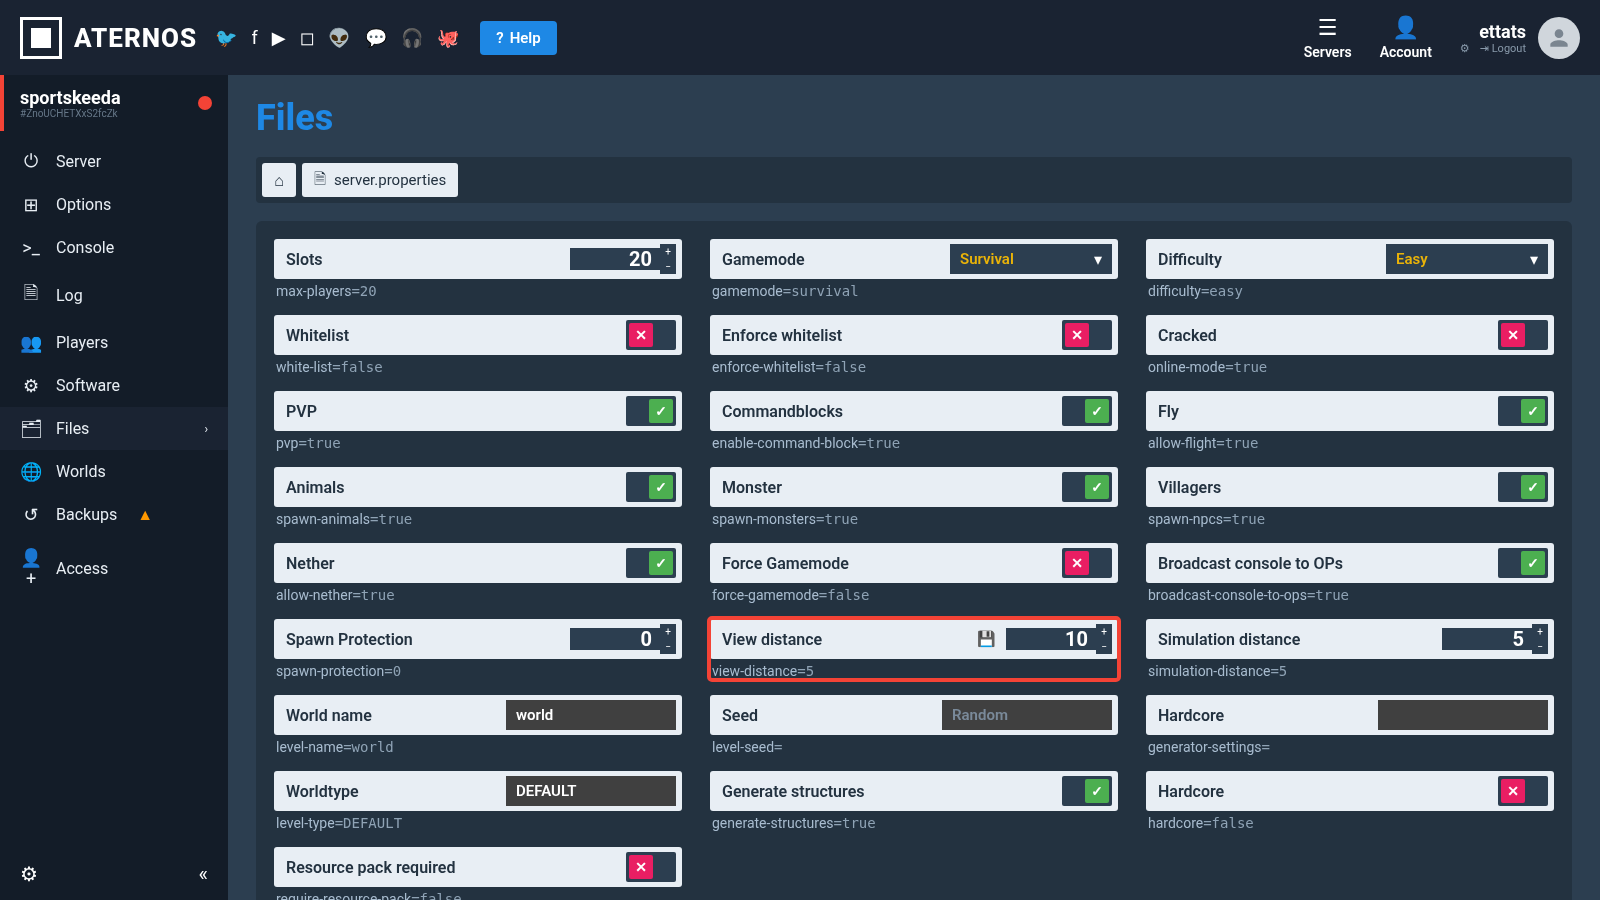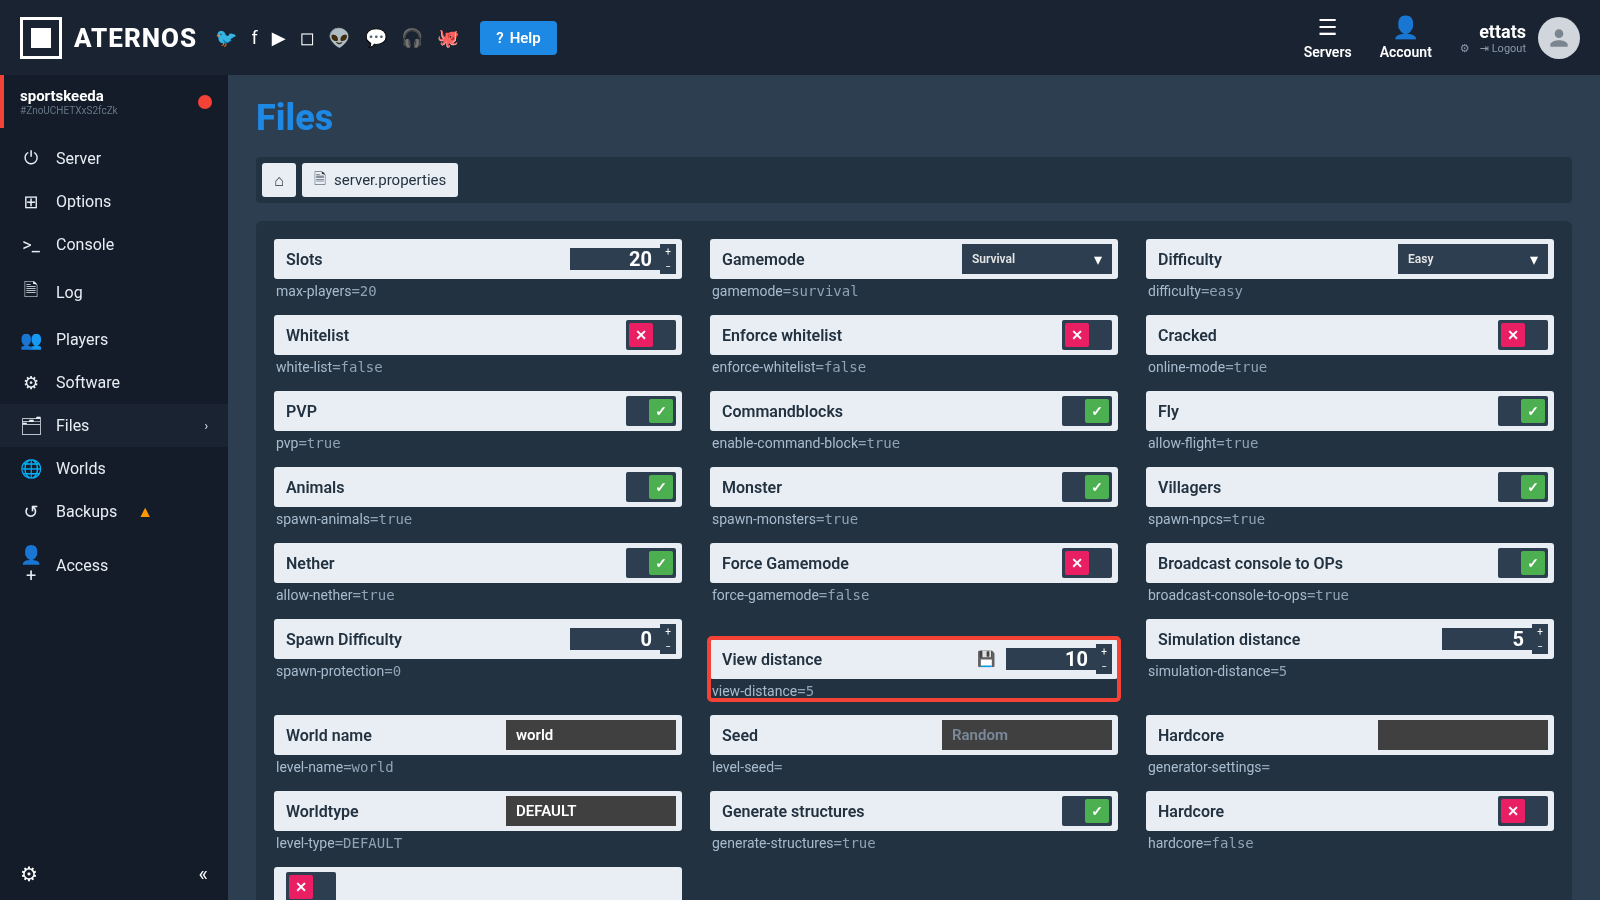--- a/index.html
+++ b/index.html
@@ -18,51 +18,51 @@
 .top-nav-item .label { font-size:14px; font-weight:600; }
 .user-block { display:flex; align-items:center; gap:12px; }
 .user-info { text-align:right; }
 .user-name { font-size:18px; font-weight:700; }
 .user-meta { font-size:11px; color:#8899aa; display:flex; gap:10px; justify-content:flex-end; }
 .avatar { width:42px; height:42px; border-radius:50%; background:#d0d6dc; display:flex; align-items:center; justify-content:center; }
 .avatar svg { width:26px; height:26px; fill:#7a8590; }
 .main { display:flex; height:calc(100% - 75px); }
 .sidebar { width:228px; background:#131c28; display:flex; flex-direction:column; }
 .server-badge { padding:12px 16px; border-left:4px solid #f44336; display:flex; align-items:center; justify-content:space-between; }
-.server-badge-text .name { font-size:15px; font-weight:700; }
+.server-badge-text .name { font-size:18px; font-weight:700; }
 .server-badge-text .id { font-size:10px; color:#667788; }
 .rec-dot { width:14px; height:14px; border-radius:50%; background:#f44336; }
 .nav { flex:1; padding-top:8px; }
 .nav-item { display:flex; align-items:center; gap:14px; padding:11px 20px; cursor:pointer; font-size:16px; color:#e8eef4; }
 .nav-item.active { background:#1a2332; }
 .nav-item .icon { width:22px; text-align:center; font-size:18px; }
 .nav-item .arrow { margin-left:auto; font-size:12px; }
 .warn { color:#ff9800; margin-left:6px; }
 .sidebar-footer { padding:14px 20px; display:flex; justify-content:space-between; align-items:center; }
 .content { flex:1; background:#2c3e50; overflow-y:auto; padding:22px 28px; position:relative; }
 .content::-webkit-scrollbar { width:12px; }
 .content::-webkit-scrollbar-track { background:#1a2332; }
 .content::-webkit-scrollbar-thumb { background:#4a5a6a; }
 .page-title { font-size:36px; font-weight:800; color:#1e88e5; margin-bottom:18px; }
 .breadcrumb { background:#233240; border-radius:4px; padding:6px; display:flex; gap:6px; margin-bottom:18px; }
 .bc-home { width:34px; height:34px; background:#e8eef4; border-radius:3px; display:flex; align-items:center; justify-content:center; cursor:pointer; color:#233240; }
 .bc-file { height:34px; background:#e8eef4; border-radius:3px; display:flex; align-items:center; padding:0 12px; gap:8px; color:#233240; font-size:15px; cursor:pointer; }
 .settings-panel { background:#233240; border-radius:6px; padding:18px; }
 .settings-grid { display:grid; grid-template-columns:repeat(3,1fr); gap:16px 28px; }
 .setting { }
-.setting.highlight { outline:4px solid #f44336; outline-offset:-1px; border-radius:2px;margin-top:20px; }
+.setting.highlight { outline:4px solid #f44336; outline-offset:-1px; border-radius:2px; }
 .setting-row { background:#e8eef4; border-radius:3px; height:40px; display:flex; align-items:center; padding:0 6px 0 12px; }
 .setting-label { color:#233240; font-size:16px; font-weight:600; flex:1; }
 .setting-meta { font-family:monospace; font-size:14px; color:#8fa3b5; padding:4px 2px 0; }
 .setting-meta .k { color:#a8bccf; }
 .num-input { background:#2c3e50; color:#fff; height:22px; width:90px; text-align:right; padding:0 8px; border:none; font-size:20px; font-weight:700; }
 .spinner { display:flex; flex-direction:column; }
 .spinner button { width:16px; height:15px; background:#2c3e50; border:none; color:#fff; font-size:10px; cursor:pointer; display:flex; align-items:center; justify-content:center; }
 .spinner button:first-child { margin-bottom:0px; }
-.select { background:#2c3e50; color:#e5e5e5; height:30px; width:150px; border:none; padding:0 10px; font-size:12px; font-weight:600; cursor:pointer; appearance:none; position:relative; }
+.select { background:#2c3e50; color:#eab308; height:30px; width:162px; border:none; padding:0 10px; font-size:15px; font-weight:600; cursor:pointer; appearance:none; position:relative; }
 .select-wrap { position:relative; }
 .select-wrap::after { content:"▾"; position:absolute; right:10px; top:50%; transform:translateY(-50%); color:#fff; pointer-events:none; }
 .toggle { width:50px; height:30px; background:#2c3e50; border-radius:2px; display:flex; align-items:center; padding:3px; cursor:pointer; }
 .toggle-knob { width:24px; height:24px; border-radius:2px; display:flex; align-items:center; justify-content:center; font-size:14px; font-weight:900; color:#fff; }
 .toggle.on { justify-content:flex-end; }
 .toggle.on .toggle-knob { background:#4caf50; }
 .toggle.off { justify-content:flex-start; }
 .toggle.off .toggle-knob { background:#e91e63; }
 .text-input { background:#404040; color:#fff; height:30px; width:170px; border:none; padding:0 10px; font-size:15px; font-weight:600; }
 .text-input::placeholder { color:#7a8a9a; }
@@ -318,21 +318,21 @@
             <div class="setting-row">
               <span class="setting-label">Broadcast console to OPs</span>
               <div class="toggle on">
                 <div class="toggle-knob">✓</div>
               </div>
             </div>
             <div class="setting-meta"><span class="k">broadcast-console-to-ops</span>=true</div>
           </div>
           <div class="setting">
             <div class="setting-row">
-              <span class="setting-label">Spawn Difficulty</span>
+              <span class="setting-label">Spawn Protection</span>
               <input class="num-input" value="0" style="">
               <div class="spinner">
                 <button>+</button>
                 <button>−</button>
               </div>
             </div>
             <div class="setting-meta"><span class="k">spawn-protection</span>=0</div>
           </div>
           <div class="setting highlight">
             <div class="setting-row">
@@ -398,20 +398,21 @@
             <div class="setting-row">
               <span class="setting-label">Hardcore</span>
               <div class="toggle off">
                 <div class="toggle-knob">✕</div>
               </div>
             </div>
             <div class="setting-meta"><span class="k">hardcore</span>=false</div>
           </div>
           <div class="setting">
             <div class="setting-row">
+              <span class="setting-label">Resource pack required</span>
               <div class="toggle off">
                 <div class="toggle-knob">✕</div>
               </div>
             </div>
             <div class="setting-meta"><span class="k">require-resource-pack</span>=false</div>
           </div>
           <div></div>
           <div></div>
           <div class="setting full-row">
             <div class="setting-row"></div>

